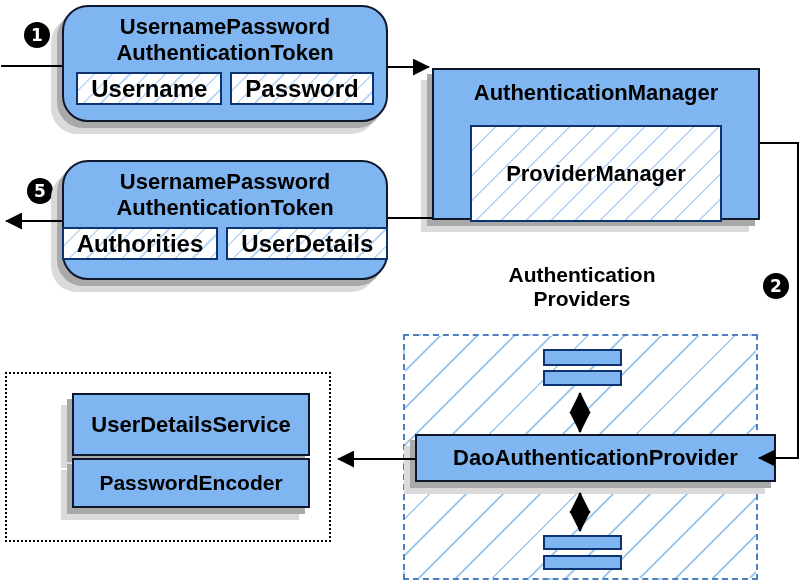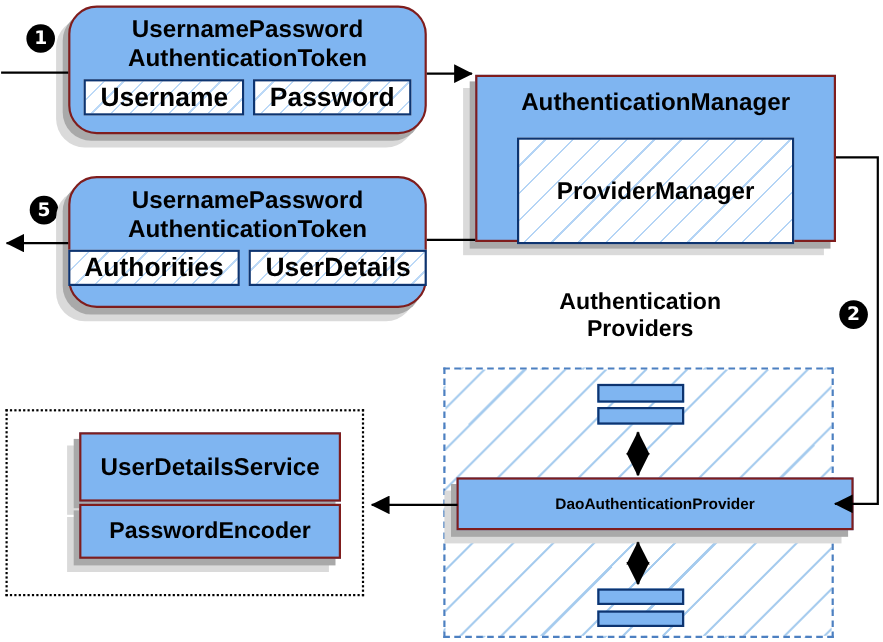--- a/index.html
+++ b/index.html
@@ -3,21 +3,21 @@
 <meta charset="utf-8">
 <style>
   html,body{margin:0;padding:0;background:#fff;}
   .canvas{
     position:relative;width:803px;height:584px;background:#ffffff;
     font-family:"Liberation Sans",sans-serif;overflow:hidden;color:#000;
   }
   
   .bluebox{
     position:absolute;box-sizing:border-box;
-    background:#7fb5f1;border:2px solid #7f1d1d;
+    background:#7fb5f1;border:2px solid #0f172a;
     box-shadow:-5px 6px 0 #a9a9a9,-11px 12px 0 #dadada;
     font-weight:bold;text-align:center;
   }
   .rounded{border-radius:26px;}
   .box-title{font-size:22px;line-height:26px;padding-top:7px;font-weight:bold;}
   .fields-row{display:flex;justify-content:center;gap:8px;margin-top:6px;}
   .field{
     box-sizing:border-box;height:33px;display:flex;align-items:center;justify-content:center;
     padding:0 13px;border:2px solid #0d3470;font-size:24px;font-weight:bold;
     background-color:#fff;
@@ -95,21 +95,21 @@
   <div class="providers-label">
     <div>Authentication</div>
     <div>Providers</div>
   </div>
 
   <div class="providers-container"></div>
 
   <div class="bar" style="left:543px;top:349px;height:17px;"></div>
   <div class="bar" style="left:543px;top:370px;height:16px;"></div>
 
-  <div class="bluebox label-box" style="left:415px;top:434px;width:361px;height:48px;font-size:14px;">DaoAuthenticationProvider</div>
+  <div class="bluebox label-box" style="left:415px;top:434px;width:361px;height:48px;font-size:22px;">DaoAuthenticationProvider</div>
 
   <div class="bar" style="left:543px;top:535px;height:15px;"></div>
   <div class="bar" style="left:543px;top:555px;height:15px;"></div>
 
   <div class="services-box"></div>
   <div class="bluebox label-box" style="left:72px;top:393px;width:238px;height:63px;font-size:22px;">UserDetailsService</div>
   <div class="bluebox label-box" style="left:72px;top:458px;width:238px;height:50px;font-size:21px;">PasswordEncoder</div>
 
   <svg class="connector-layer" width="803" height="584" viewBox="0 0 803 584">
     <defs>

